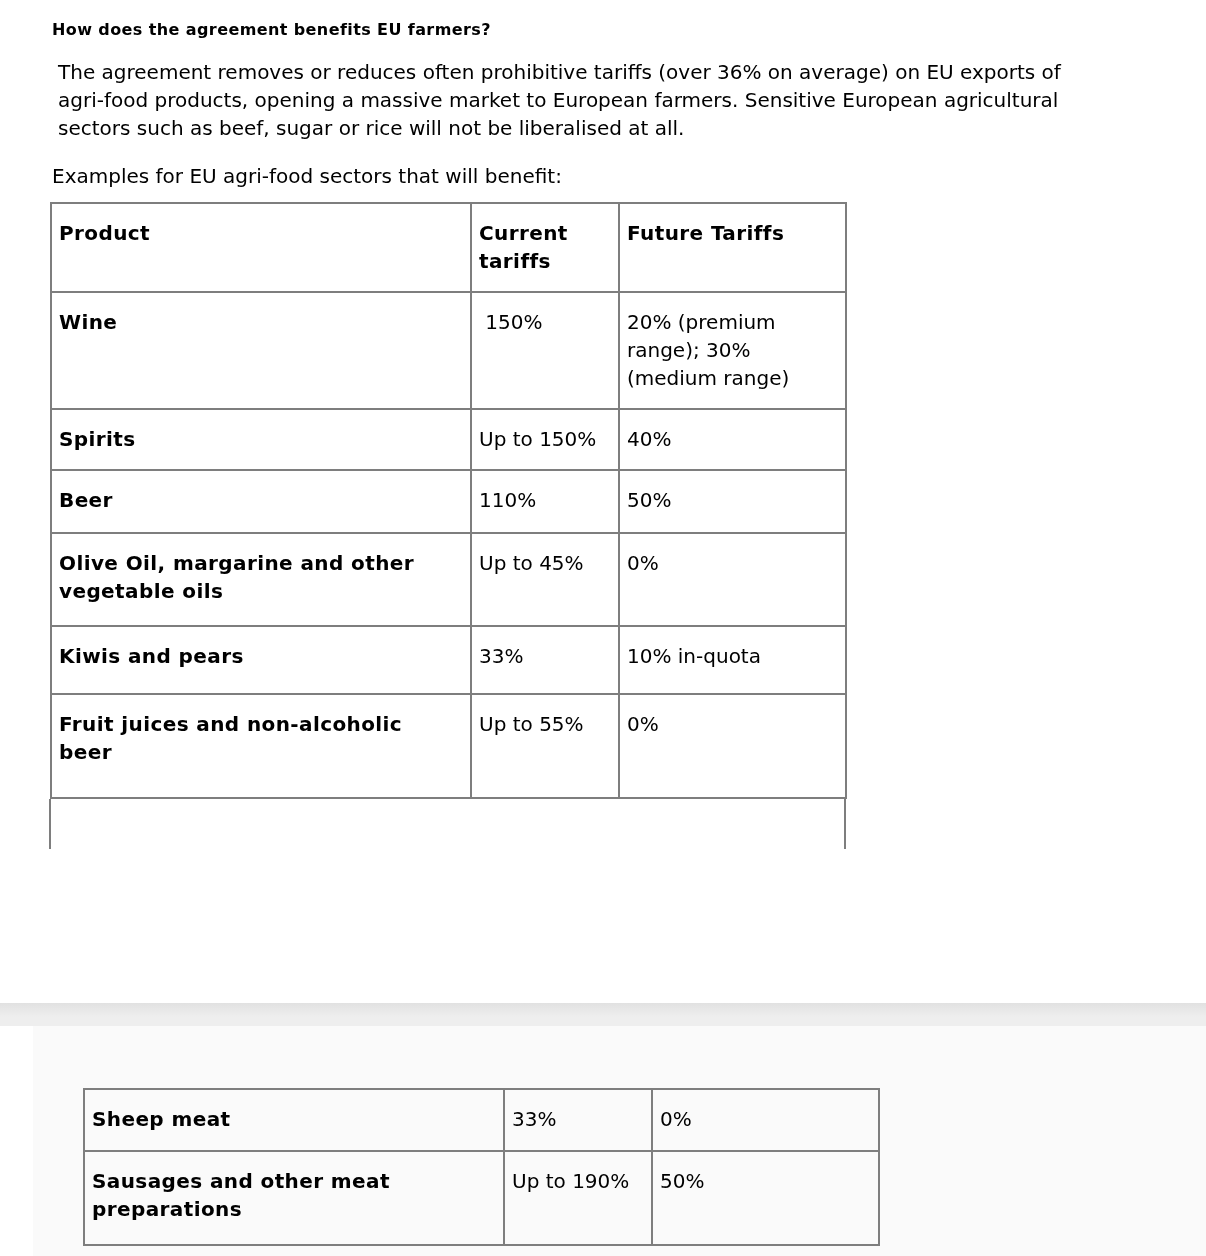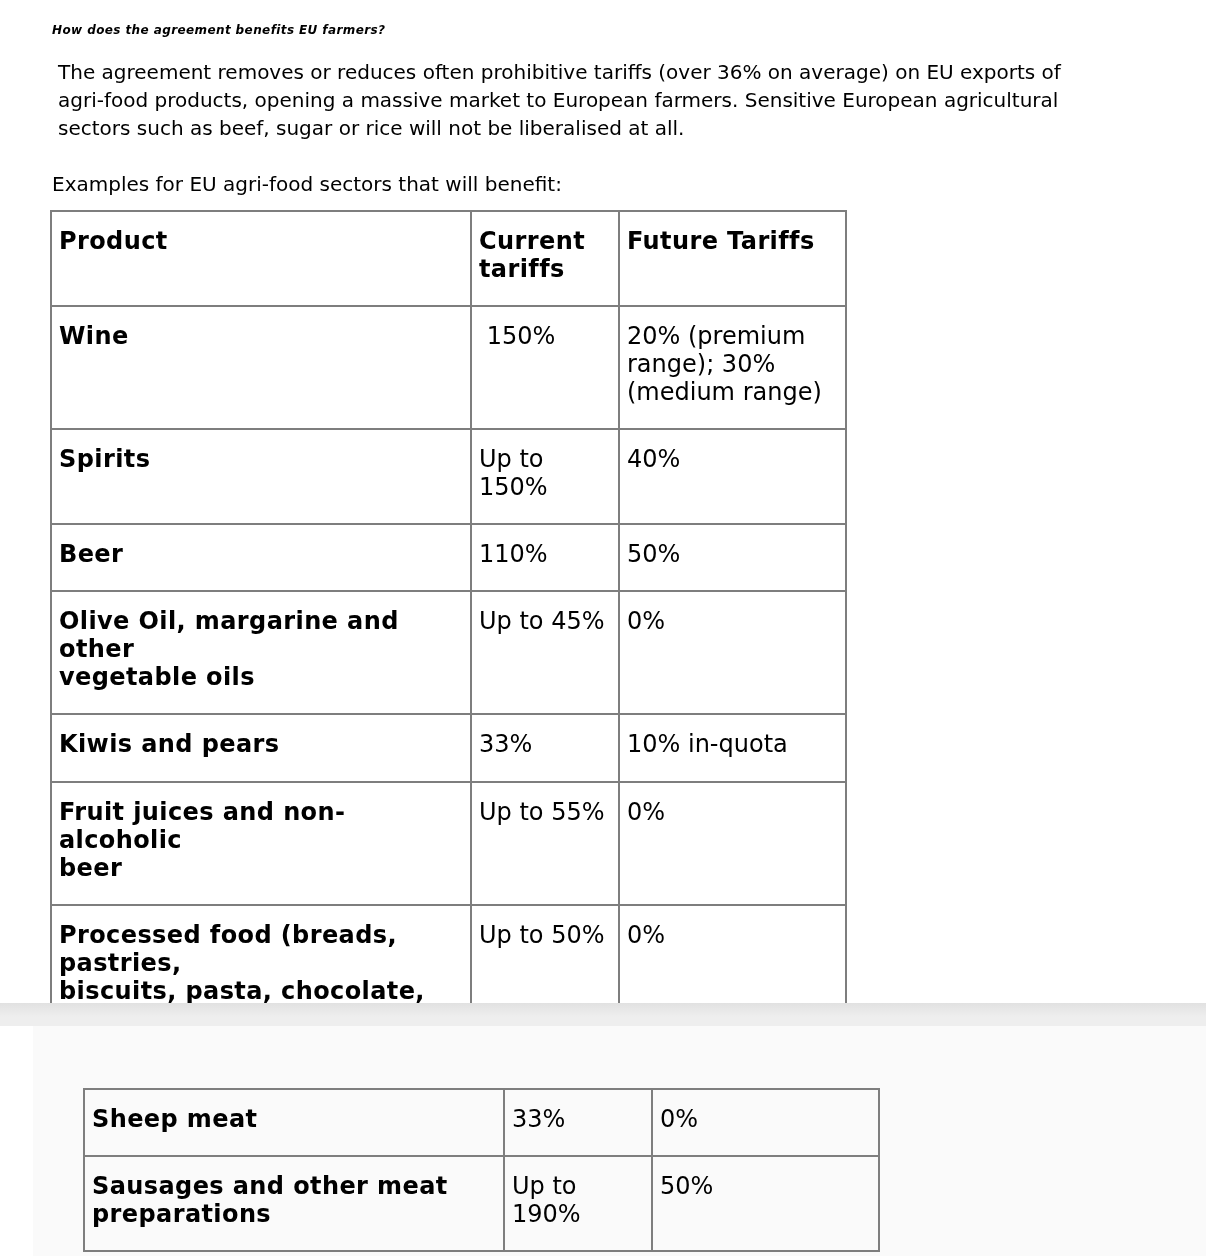--- a/index.html
+++ b/index.html
@@ -20,59 +20,58 @@
     font-size:20px;
   }
   .page-top{
     height:1003px;
     background:var(--page-background);
     padding-left:50px;
     overflow:hidden;
   }
   .doc-heading{
     margin:16px 0 0 2px;
-    font-size:12px; line-height:28px; font-weight:bold;
+    font-size:16px; line-height:28px; font-weight:bold;
     letter-spacing:0.4px;
-    font-style:italic;
   }
   .doc-paragraph{
     margin:14px 0 0 8px;
     line-height:28px;
     white-space:pre-line;
   }
   .doc-examples{
-    margin:28px 0 0 2px;
+    margin:20px 0 0 2px;
     line-height:28px;
   }
   table.tariffs{
     margin-top:12px;
     border-collapse:collapse;
     table-layout:fixed;
     width:795px;
   }
   table.tariffs th, table.tariffs td{
     border:2px solid var(--table-border);
     vertical-align:top;
     text-align:left;
-    padding:15px 6px 22px 7px;
-    font-size:24px; line-height:28px;
+    padding:15px 6px 16px 7px;
+    font-size:20px; line-height:28px;
     white-space:pre-line;
     overflow:hidden;
   }
   table.tariffs th{ font-weight:bold; letter-spacing:0.4px; }
   table.tariffs td.product{ font-weight:bold; letter-spacing:0.4px; }
   col.c-product{ width:420px; }
   col.c-current{ width:148px; }
   col.c-future{ width:227px; }
 
   #table1 thead tr{ height:88px; }
   #table1 tbody tr:nth-child(1){ height:115px;border-radius:28px; }
   #table1 tbody tr:nth-child(2){ height:57px; }
   #table1 tbody tr:nth-child(3){ height:63px; }
-  #table1 tbody tr:nth-child(4){ height:106px;border-radius:32px; }
+  #table1 tbody tr:nth-child(4){ height:93px;border-radius:32px; }
   #table1 tbody tr:nth-child(5){ height:68px;margin-left:48px; }
   #table1 tbody tr:nth-child(6){ height:104px; }
   #table1 tbody tr:nth-child(7){ height:123px; }
 
   .truncated-row{
     width:797px; margin-left:-1px;
     height:50px;
     border-left:2px solid var(--table-border);
     border-right:2px solid var(--table-border);
   }
@@ -143,27 +142,20 @@
           <td class="product">Kiwis and pears</td>
           <td class="current">33%</td>
           <td class="future">10% in-quota</td>
         </tr>
         <tr>
           <td class="product">Fruit juices and non-alcoholic
 beer</td>
           <td class="current">Up to 55%</td>
           <td class="future">0%</td>
         </tr>
-        <tr>
-          <td class="product">Processed food (breads, pastries,
-biscuits, pasta, chocolate, pet
-food)</td>
-          <td class="current">Up to 50%</td>
-          <td class="future">0%</td>
-        </tr>
       </tbody>
   </table>
 
   <div class="truncated-row"></div>
 </div>
 
 <div class="page-seam"></div>
 
 <div class="page-bottom">
   <table class="tariffs" id="table2">

